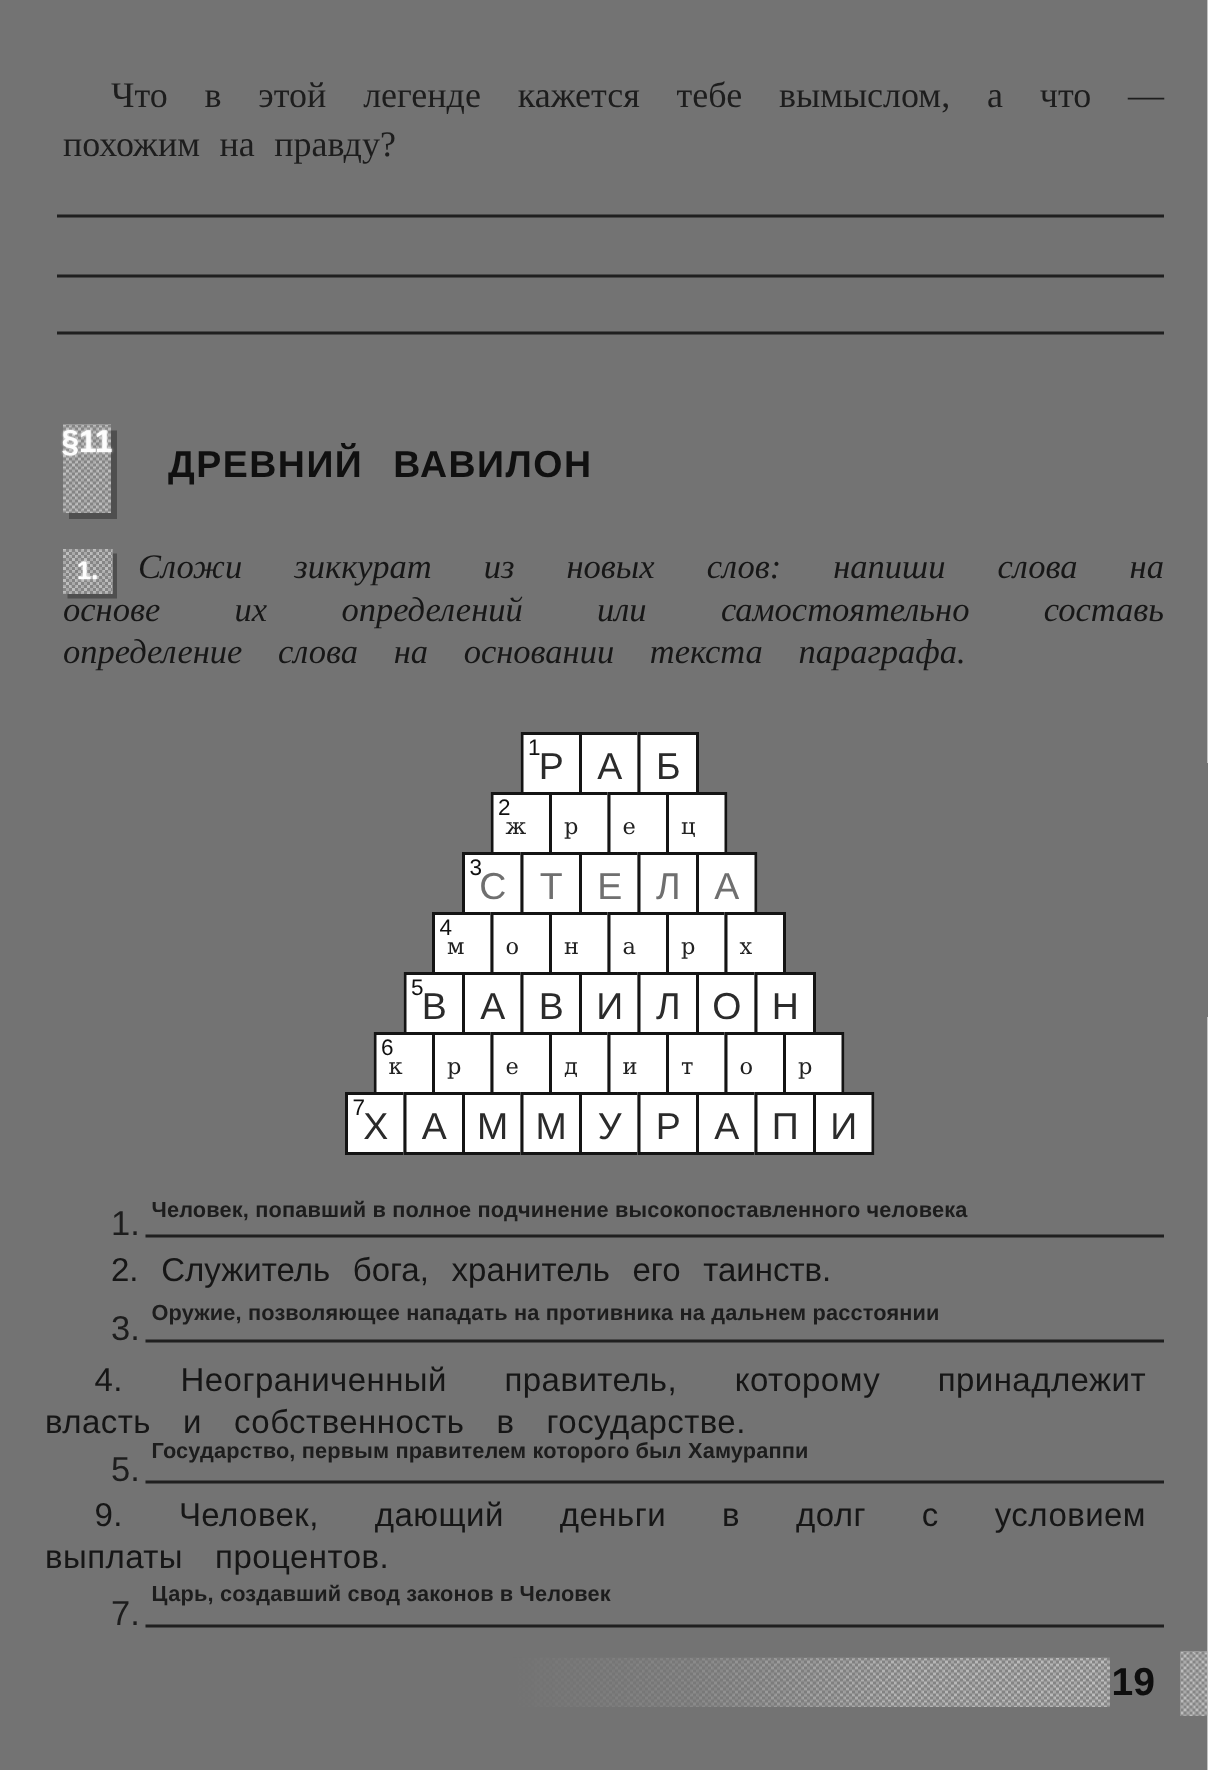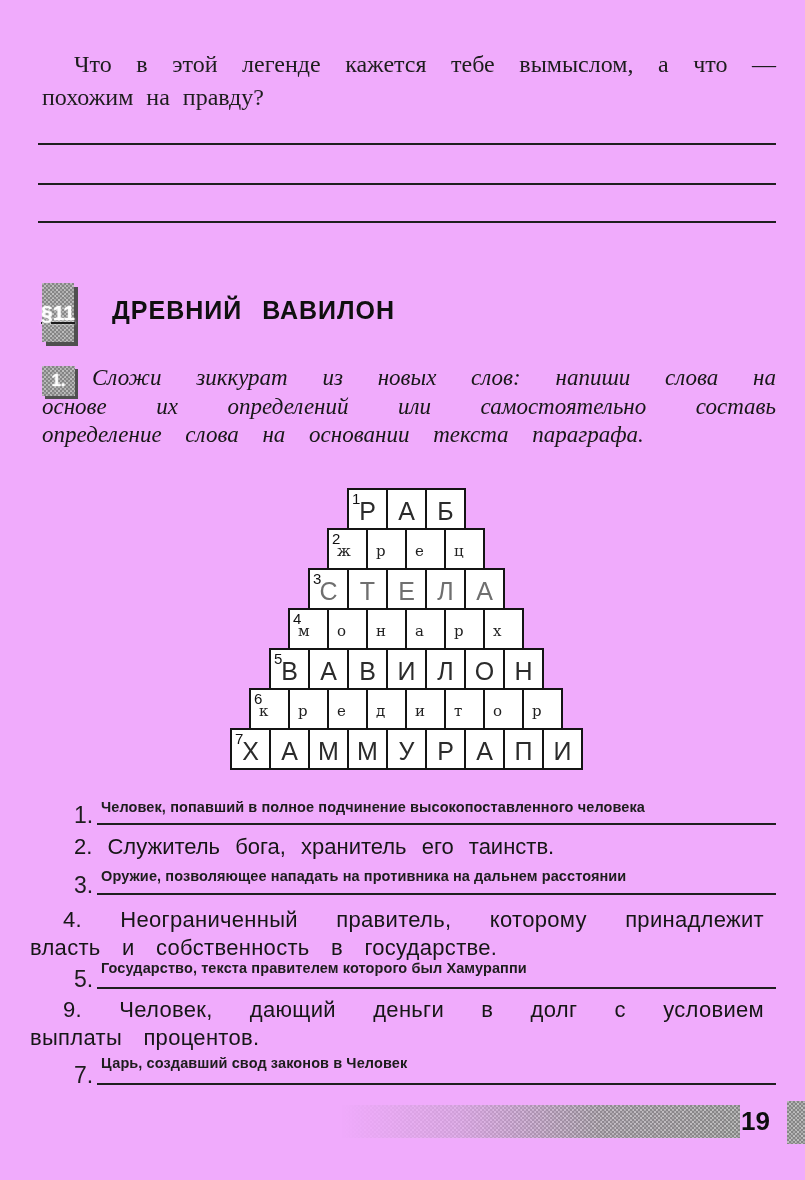--- a/index.html
+++ b/index.html
@@ -1,33 +1,33 @@
 <!DOCTYPE html>
 <html><head>
 <meta charset="utf-8">
 <style>
   html,body { margin:0; padding:0; background:#fff; }
-  .page { position:relative; width:805px; height:1180px; background:#f0abfc;
+  .page { position:relative; width:805px; height:1180px; background:#737373;
           font-family:"Liberation Serif", serif; color:#1c1c1c; overflow:hidden; }
 
   
   .question { position:absolute; left:42px; top:48px; width:734px; margin:0;
               font-size:24px; line-height:33px; text-align:justify; text-indent:32px;
               word-spacing:7px; color:#1d1d1d; }
   .rule { position:absolute; left:38px; width:738px; height:0; border-top:2px solid #1f1f1f; }
 
   
   .speckle { background-color:#bdbdbd;
     background-image:
       repeating-conic-gradient(#858585 0% 25%, transparent 0% 50%),
       repeating-conic-gradient(#a9a9a9 0% 25%, transparent 0% 50%);
     background-size:4px 4px, 7px 7px; background-position:0 0, 2px 1px; }
 
   .sec-badge { position:absolute; left:42px; top:283px; width:32px; height:59px;
-               box-shadow:4px 4px 0 0 #4f4f4f; display:flex; align-items:center; justify-content:center;text-decoration:underline; }
+               box-shadow:4px 4px 0 0 #4f4f4f; display:flex; justify-content:center; }
   .sec-badge span { font-family:"Liberation Sans", sans-serif; font-weight:bold; font-size:21px;
                     color:#fdfdfd; text-shadow:0 0 2px rgba(255,255,255,.9); }
   .sec-title { position:absolute; left:112px; top:296px; margin:0;
                font-family:"Liberation Sans", sans-serif; font-weight:bold; font-size:25px;
                letter-spacing:1px; word-spacing:12px; color:#101010; }
 
   .task-badge { position:absolute; left:42px; top:366px; width:33px; height:30px;
                 box-shadow:3px 3px 0 0 #4f4f4f; display:flex; align-items:center; justify-content:center; }
   .task-badge span { font-family:"Liberation Sans", sans-serif; font-weight:bold; font-size:17px;
                      color:#fdfdfd; text-shadow:0 0 2px rgba(255,255,255,.9); }
@@ -242,21 +242,21 @@
   <div id="definitions">
       <div class="def-num" style="top: 802px;">1.</div>
       <div class="def-answer" style="top: 799px;">Человек, попавший в полное подчинение высокопоставленного человека</div>
       <div class="def-line" style="top: 823px;"></div>
       <div class="def-printed" style="top: 834px;">2. Служитель бога, хранитель его таинств.</div>
       <div class="def-num" style="top: 872px;">3.</div>
       <div class="def-answer" style="top: 868px;">Оружие, позволяющее нападать на противника на дальнем расстоянии</div>
       <div class="def-line" style="top: 893px;"></div>
       <div class="def-para" style="top: 906px;">4. Неограниченный правитель, которому принадлежит власть и собственность в государстве.</div>
       <div class="def-num" style="top: 966px;">5.</div>
-      <div class="def-answer" style="top: 960px;">Государство, текста правителем которого был Хамураппи</div>
+      <div class="def-answer" style="top: 960px;">Государство, первым правителем которого был Хамураппи</div>
       <div class="def-line" style="top: 987px;"></div>
       <div class="def-para" style="top: 996px;">9. Человек, дающий деньги в долг с условием выплаты процентов.</div>
       <div class="def-num" style="top: 1062px;">7.</div>
       <div class="def-answer" style="top: 1055px;">Царь, создавший свод законов в Человек</div>
       <div class="def-line" style="top: 1083px;"></div>
     </div>
 
   <div class="noise-strip speckle"></div>
   <div class="page-num">19</div>
   <div class="noise-edge speckle"></div>

